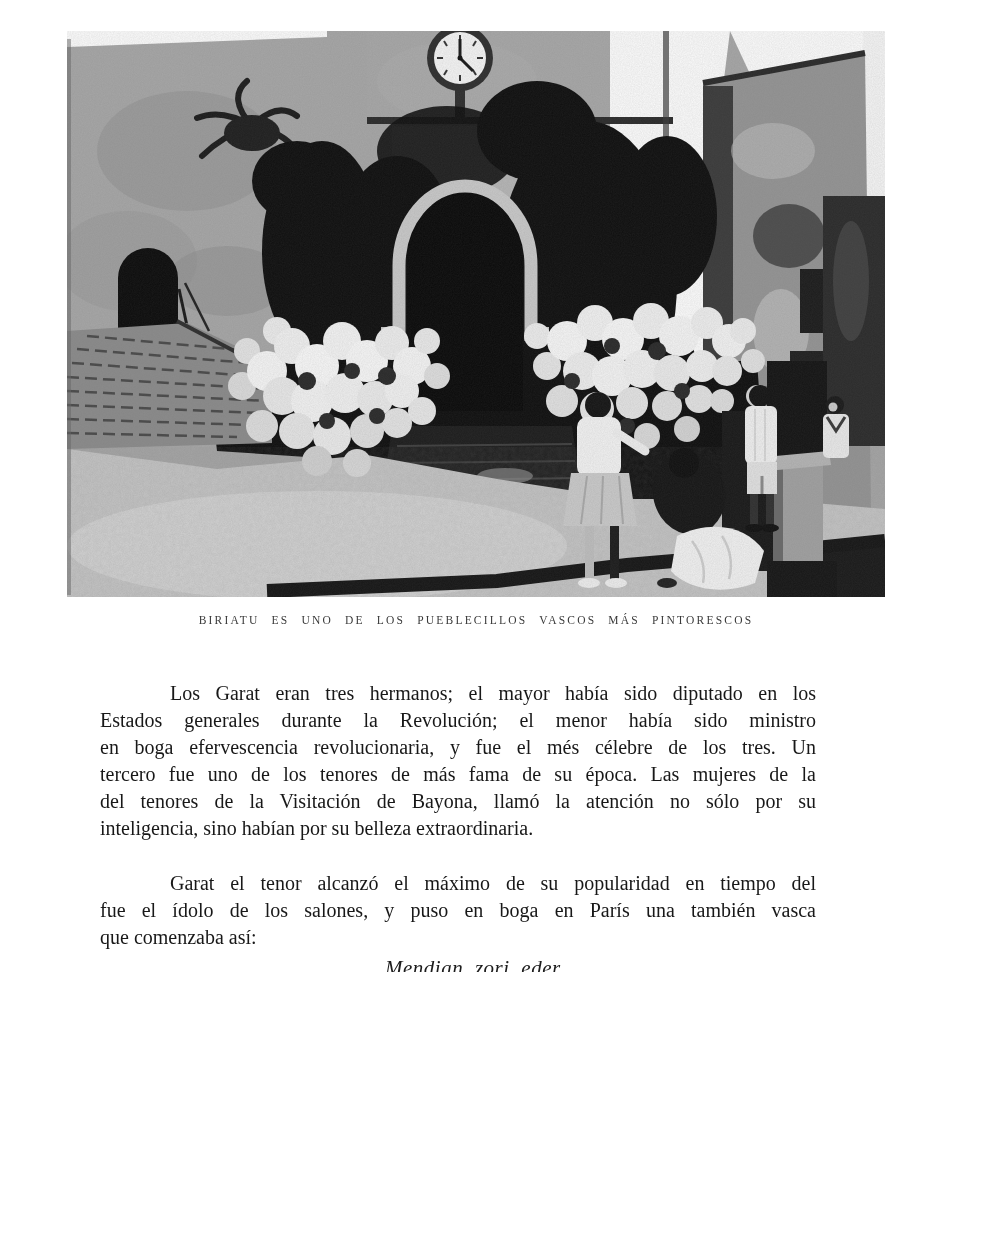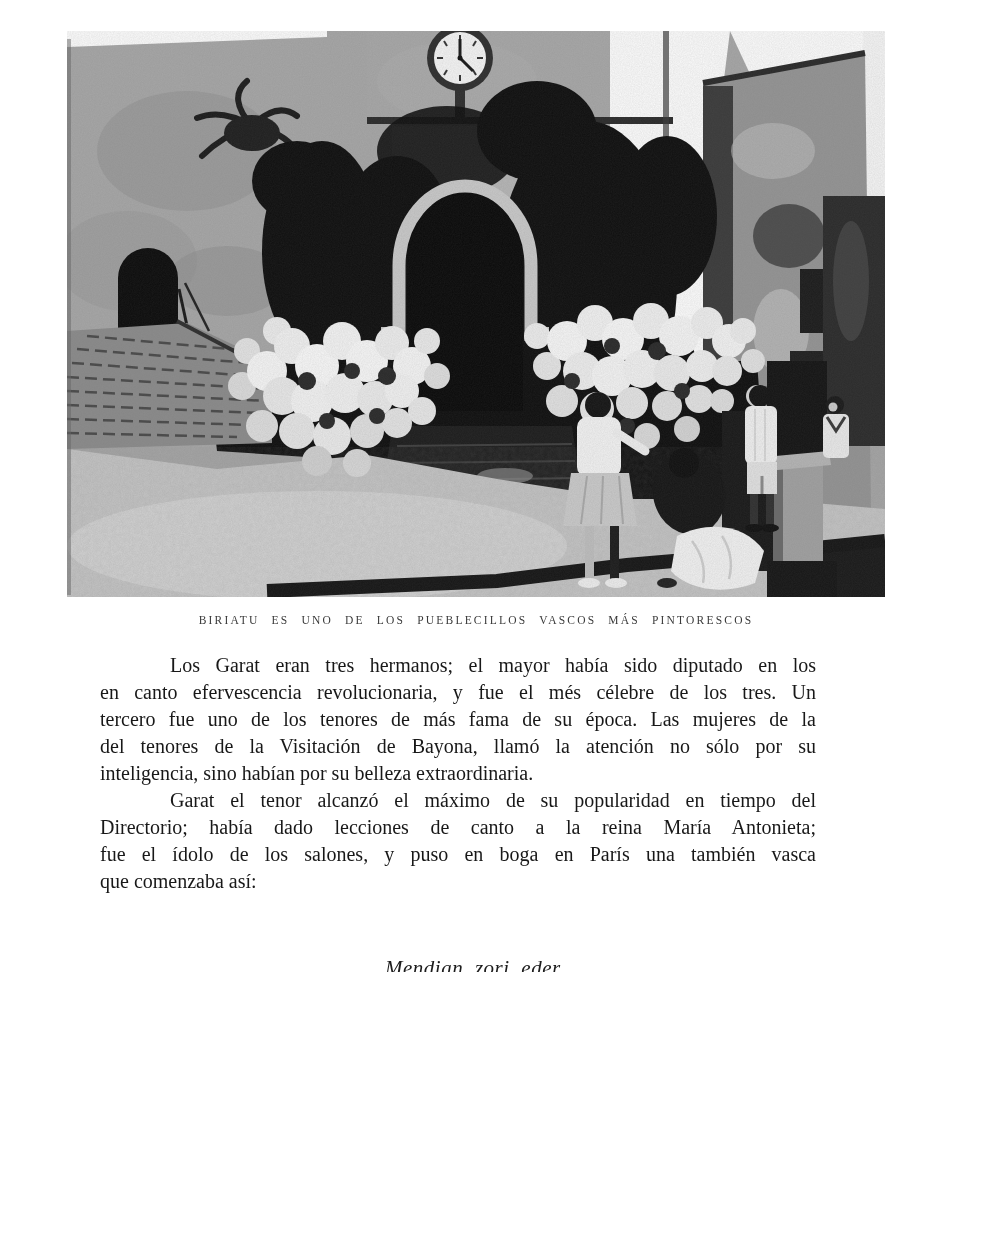--- a/index.html
+++ b/index.html
@@ -16,21 +16,21 @@
   .caption{
     position:absolute;left:67px;top:614px;width:818px;
     text-align:center;font-size:11.5px;letter-spacing:2.2px;word-spacing:7px;
     color:#3a3a3a;
   }
   .body-text{
     position:absolute;left:100px;top:652px;width:716px;
     font-size:20px;line-height:27px;color:#181818;
   }
   .line{height:27px;overflow:hidden;text-align:justify;text-align-last:justify;}
-  .line.indent{padding-left:70px;}
+  .line.indent{padding-left:70px;margin-top:28px;}
   .line.para-end{text-align-last:left;}
   .verse{
     position:absolute;left:385px;top:955px;
     font-size:21px;line-height:27px;font-style:italic;letter-spacing:.5px;word-spacing:6px;
   }
   .note{
     position:absolute;left:150px;top:1036px;
     font-size:21px;word-spacing:4px;
   }
   .page-number{
@@ -307,26 +307,26 @@
 
       <rect x="0" y="0" width="818" height="566" filter="url(#grain)" opacity=".3"></rect>
       <rect x="0" y="8" width="4" height="556" fill="#666666" opacity=".5"></rect>
     </svg>
   </div>
 
   <div class="caption">BIRIATU ES UNO DE LOS PUEBLECILLOS VASCOS MÁS PINTORESCOS</div>
 
   <div class="body-text">
     <div class="line indent">Los Garat eran tres hermanos; el mayor había sido diputado en los</div>
-    <div class="line">en canto efervescencia revolucionaria, y fue el més célebre de los tres. Un</div>
+    <div class="line">Estados generales durante la Revolución; el menor había sido ministro</div>
+    <div class="line">en boga efervescencia revolucionaria, y fue el més célebre de los tres. Un</div>
     <div class="line">tercero fue uno de los tenores de más fama de su época. Las mujeres de la</div>
     <div class="line">del tenores de la Visitación de Bayona, llamó la atención no sólo por su</div>
     <div class="line para-end">inteligencia, sino habían por su belleza extraordinaria.</div>
     <div class="line indent">Garat el tenor alcanzó el máximo de su popularidad en tiempo del</div>
-    <div class="line">Directorio; había dado lecciones de canto a la reina María Antonieta;</div>
     <div class="line">fue el ídolo de los salones, y puso en boga en París una también vasca</div>
     <div class="line para-end">que comenzaba así:</div>
   </div>
 
   <div class="verse">
     <div>Mendian zori eder</div>
     <div>Eper zango gorri.</div>
   </div>
 
 

